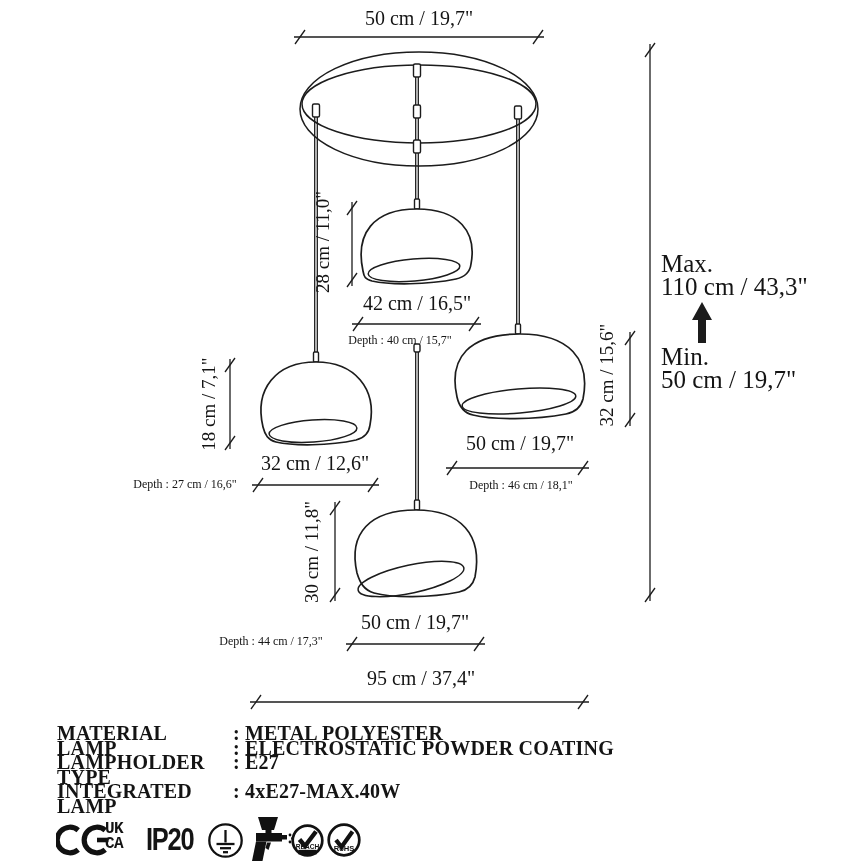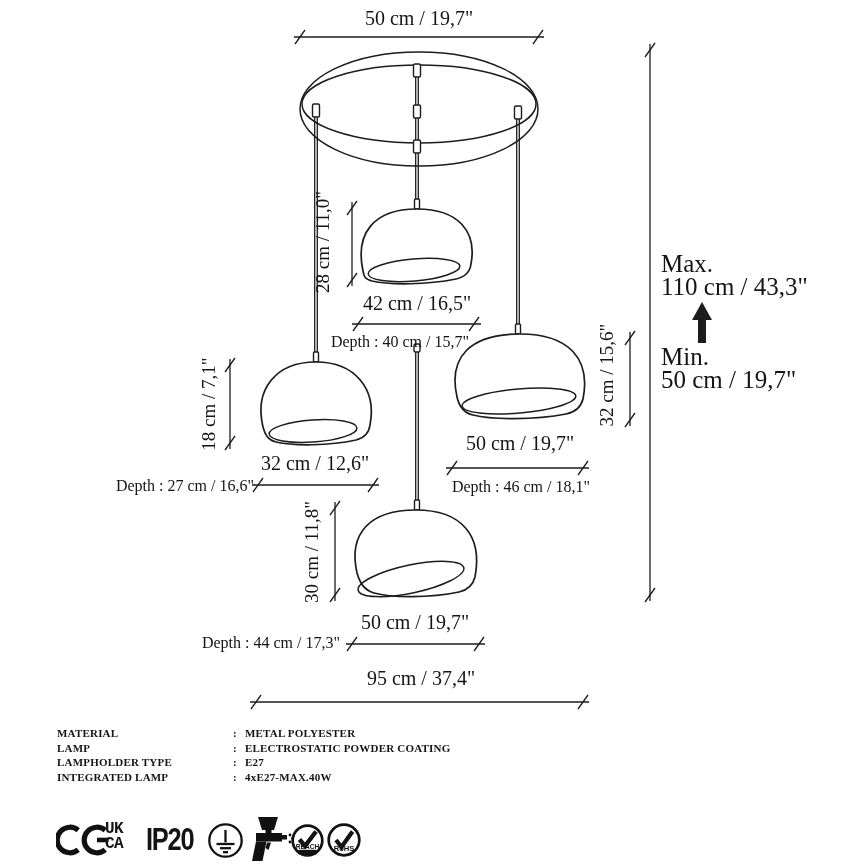--- a/index.html
+++ b/index.html
@@ -1,23 +1,23 @@
 <!DOCTYPE html>
 <html><head>
 <meta charset="utf-8">
 <style>
   html,body{margin:0;padding:0;background:#ffffff;}
   #stage{position:relative;width:868px;height:868px;background:#ffffff;overflow:hidden;
          font-family:"Liberation Serif","DejaVu Serif",serif;color:#141414;}
   #drawing{position:absolute;left:0;top:0;}
   .dim{position:absolute;white-space:nowrap;font-size:20px;transform:translateX(-50%);}
   .dimv{position:absolute;white-space:nowrap;font-size:19px;transform:translate(-50%,-50%) rotate(-90deg);}
-  .depth{position:absolute;white-space:nowrap;font-size:16px;transform:translateX(-50%);}
+  .depth{position:absolute;white-space:nowrap;font-size:12px;transform:translateX(-50%);}
   .side{position:absolute;white-space:nowrap;font-size:25px;}
-  #spec-table{position:absolute;left:57px;top:726px;font-weight:bold;font-size:11px;line-height:14.6px;letter-spacing:.2px;}
+  #spec-table{position:absolute;left:57px;top:726px;font-weight:bold;font-size:20px;line-height:14.6px;letter-spacing:.2px;}
   .spec-row{display:flex;}
   .spec-label{width:176px;}
   .spec-colon{width:12px;}
   #cert-row .abs{position:absolute;}
   #ukca{position:absolute;left:105px;top:822px;font-family:Liberation Mono, monospace;
         font-weight:bold;font-size:16px;line-height:15px;letter-spacing:-0.5px;}
   #ip20{position:absolute;left:146px;top:822px;font-family:"Liberation Sans","DejaVu Sans",sans-serif;
         font-weight:bold;font-size:31px;letter-spacing:-1.5px;transform:scaleX(0.82);transform-origin:left top;}
   svg .ln{stroke:#1c1c1c;stroke-width:1.5;fill:none;}
   svg .thin{stroke:#1c1c1c;stroke-width:1.3;fill:none;}

